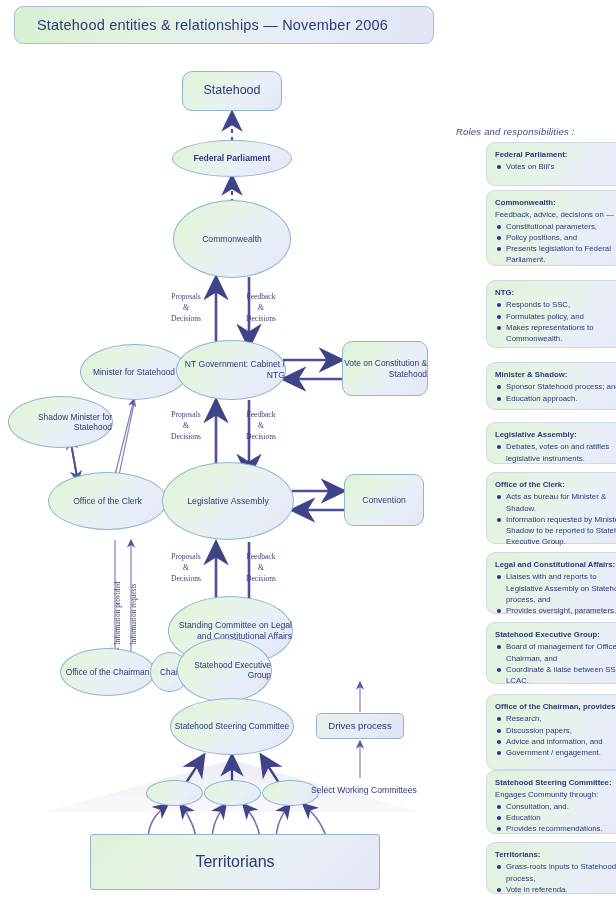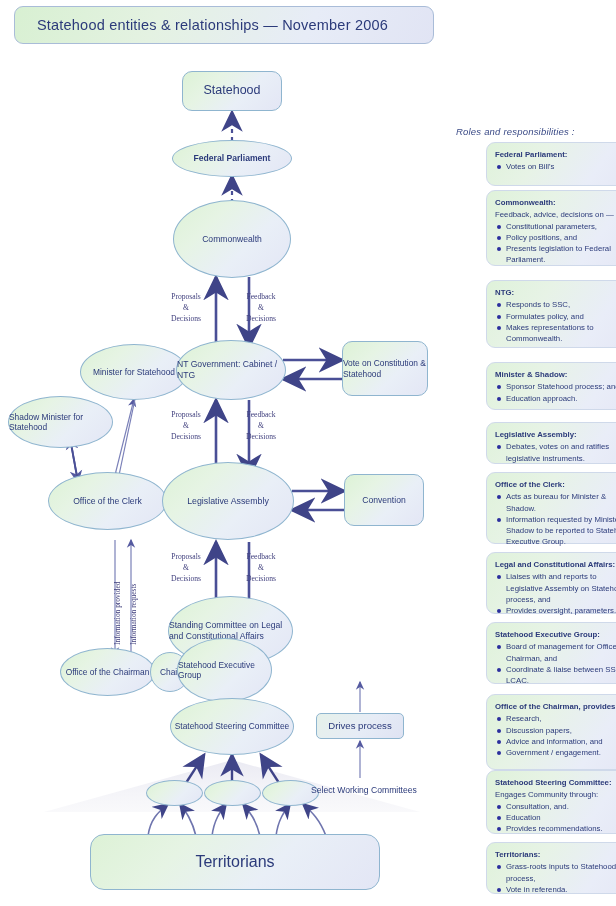--- a/index.html
+++ b/index.html
@@ -2,21 +2,21 @@
 <html><head>
 <meta charset="utf-8">
 <style>
   html,body{margin:0;padding:0;background:#ffffff;}
   body{width:616px;height:906px;position:relative;overflow:hidden;
        font-family:"Liberation Sans", sans-serif;color:#2b3a7a;}
 
   
   .node{
     position:absolute;
-    display:flex;align-items:center;justify-content:center;text-align:left;
+    display:flex;align-items:center;justify-content:center;text-align:right;
     box-sizing:border-box;
     background:linear-gradient(135deg,#ddf2d6 0%,#e6f4e4 30%,#e9eff7 62%,#e3e6f5 100%);
     border:1px solid #8fb5cf;
     color:#2b3a7a;
     line-height:1.25;
   }
   .ellipse{border-radius:50%;}
   .rrect{border-radius:10px;}
 
   .title-box{
@@ -198,21 +198,21 @@
 
 <div class="node rrect" style="left:316px;top:713px;width:88px;height:26px;font-size:9.6px;border-radius:5px;
             background:linear-gradient(135deg,#e6f1ea 0%,#e6ecf6 55%,#dfe3f3 100%);">
   <span>Drives process</span>
 </div>
 
 <div class="node ellipse" style="left:146px;top:780px;width:57px;height:26px;"></div>
 <div class="node ellipse" style="left:204px;top:780px;width:57px;height:26px;"></div>
 <div class="node ellipse" style="left:262px;top:780px;width:57px;height:26px;"></div>
 
-<div class="node rrect" style="left:90px;top:834px;width:290px;height:56px;font-size:16px;border-radius:14px;">
+<div class="node rrect" style="left:90px;top:834px;width:290px;height:56px;font-size:16px;border-radius:3px;">
   <span>Territorians</span>
 </div>
 
 <div class="flowlabel" style="left:156px;top:291px;">
   <div>Proposals</div>
   <div>&amp;</div>
   <div>Decisions</div>
 </div>
 <div class="flowlabel" style="left:231px;top:291px;">
   <div>Feedback</div>

